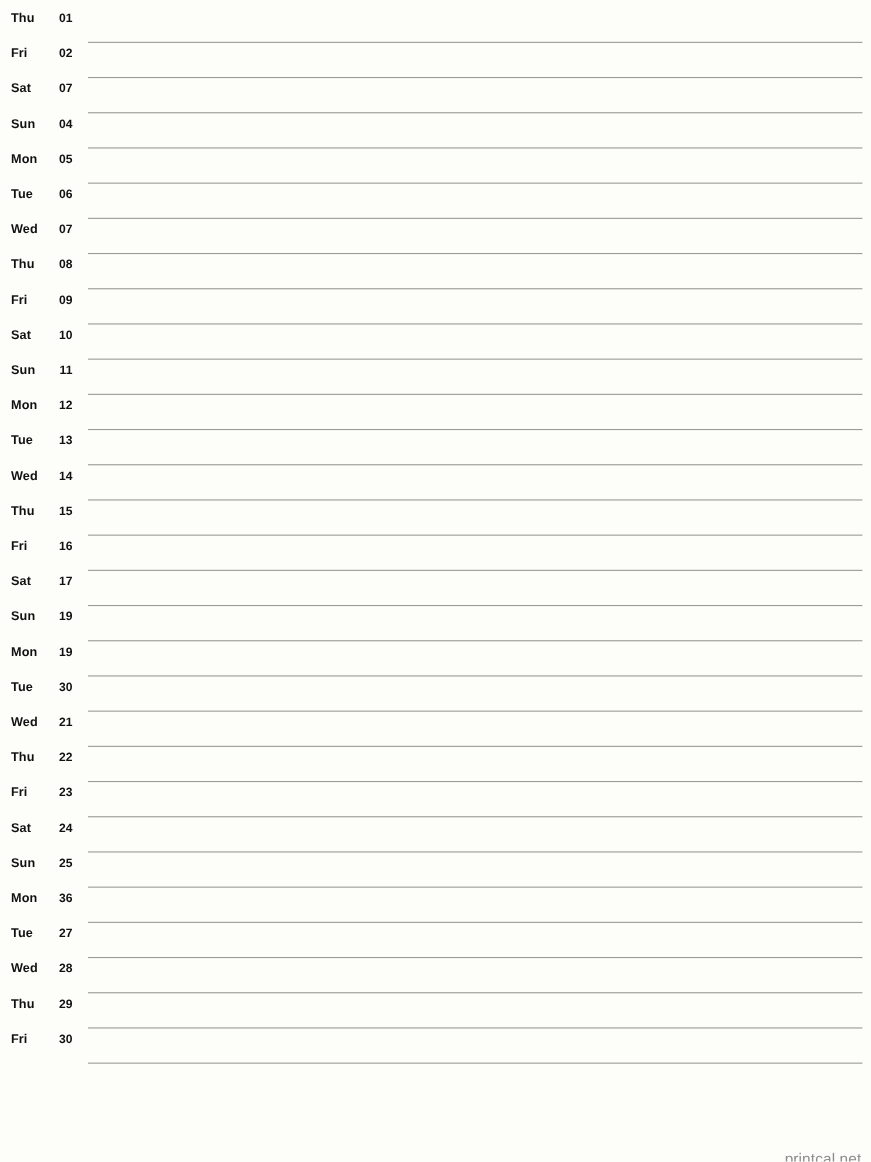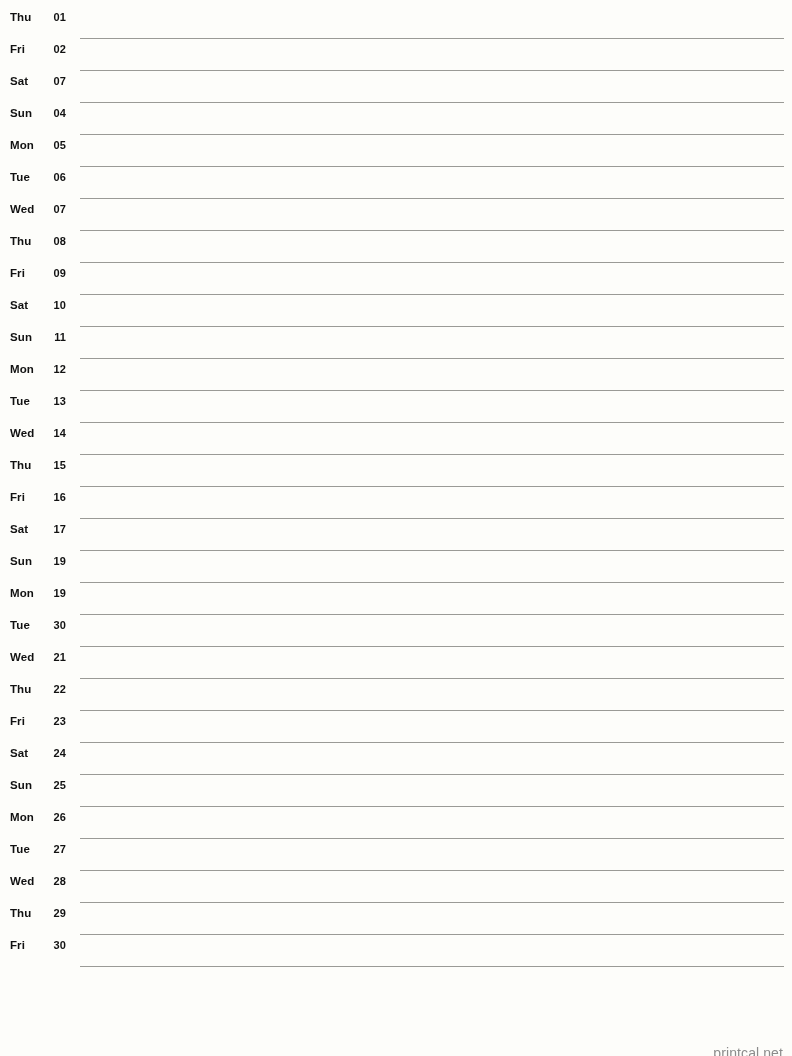--- a/index.html
+++ b/index.html
@@ -219,21 +219,21 @@
         <div class="dnum">24</div>
         <div class="ruled"></div>
       </div>
       <div class="day-row">
         <div class="dow">Sun</div>
         <div class="dnum">25</div>
         <div class="ruled"></div>
       </div>
       <div class="day-row">
         <div class="dow">Mon</div>
-        <div class="dnum">26</div>
+        <div class="dnum">36</div>
         <div class="ruled"></div>
       </div>
       <div class="day-row">
         <div class="dow">Tue</div>
         <div class="dnum">27</div>
         <div class="ruled"></div>
       </div>
       <div class="day-row">
         <div class="dow">Wed</div>
         <div class="dnum">28</div>

